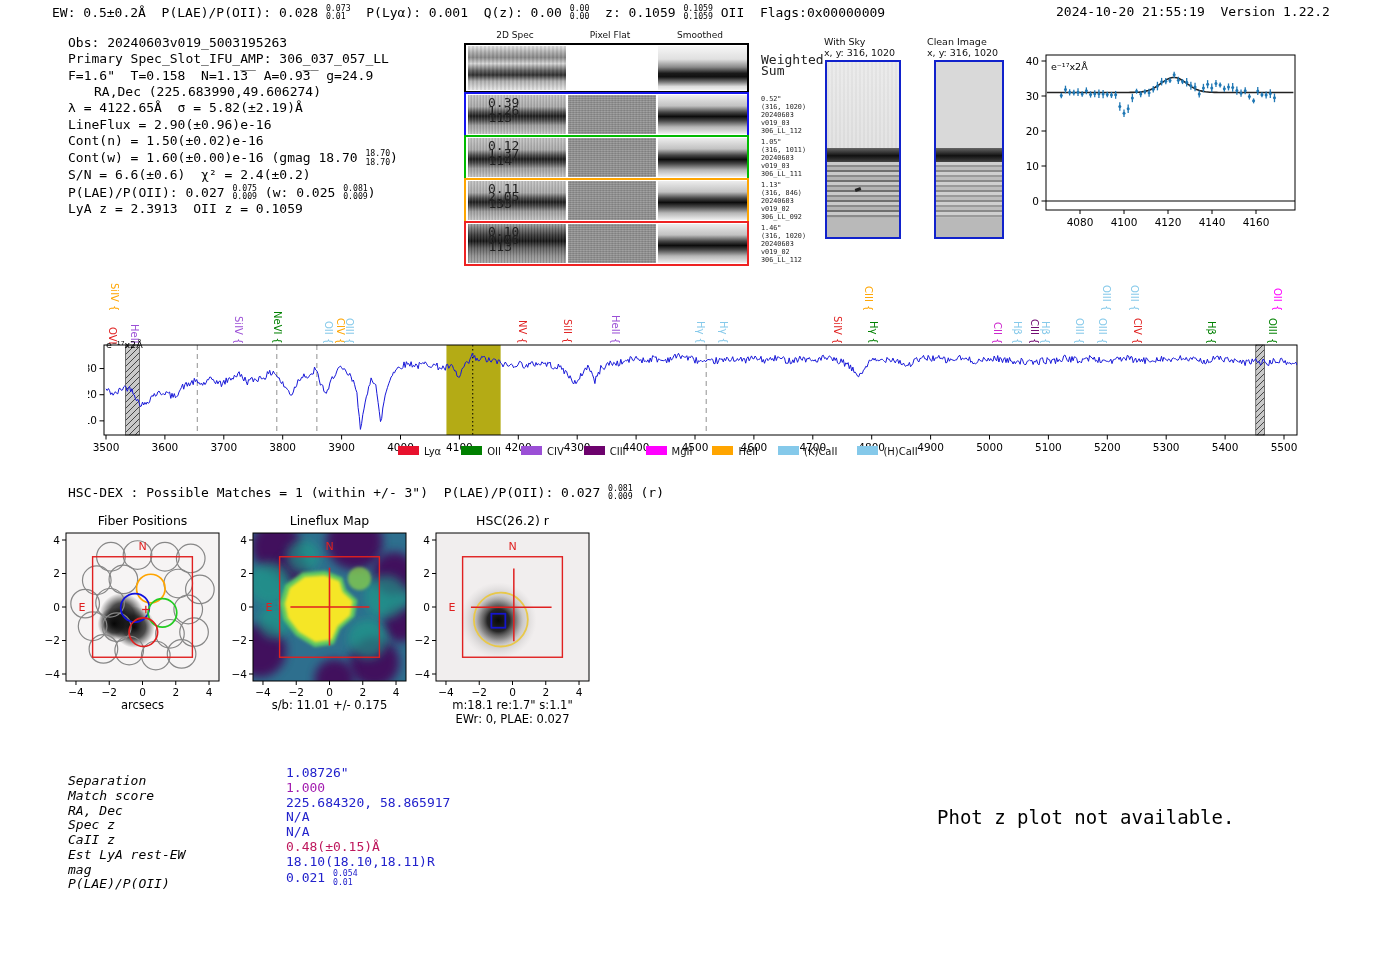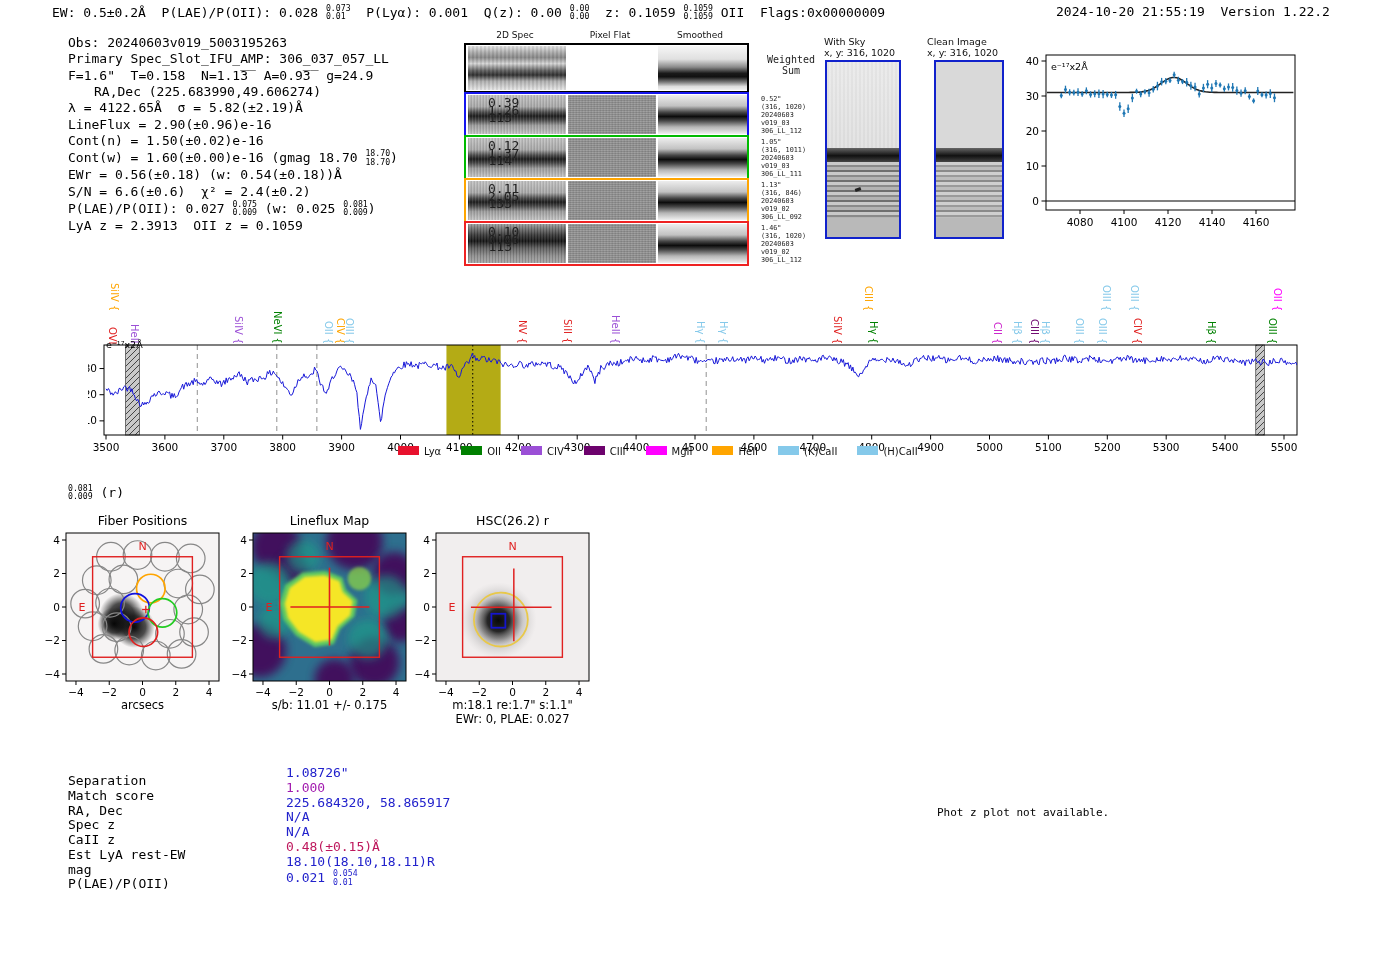--- a/index.html
+++ b/index.html
@@ -23,21 +23,21 @@
   .strip{position:absolute;top:1px;bottom:1px;}
   .sA{background:repeating-linear-gradient(90deg,rgba(0,0,0,.10) 0 1px,rgba(255,255,255,.09) 1px 2px,rgba(0,0,0,.04) 2px 3px),linear-gradient(180deg,#c6c6c6 0%,#adadad 30%,#4f4f4f 44%,#1f1f1f 54%,#4a4a4a 64%,#a0a0a0 78%,#c9c9c9 100%);}
   .r0.sA{background:repeating-linear-gradient(90deg,rgba(0,0,0,.07) 0 2px,rgba(255,255,255,.06) 2px 4px),linear-gradient(180deg,#e5e5e5 0%,#a8a8a8 16%,#8a8a8a 26%,#d5d5d5 40%,#606060 56%,#303030 66%,#b0b0b0 80%,#e8e8e8 100%);}
   .r4.sA{background:repeating-linear-gradient(90deg,rgba(0,0,0,.12) 0 1px,rgba(255,255,255,.08) 1px 3px),linear-gradient(180deg,#9d9d9d 0%,#3a3a3a 28%,#141414 44%,#5f5f5f 62%,#8f8f8f 82%,#a6a6a6 100%);}
   .sB{background:repeating-linear-gradient(0deg,rgba(255,255,255,.08) 0 1px,rgba(0,0,0,.08) 1px 2px),repeating-linear-gradient(90deg,rgba(255,255,255,.05) 0 1px,rgba(0,0,0,.06) 2px 3px),#949494;}
   .white{background:#ffffff;}
   .sC{background:linear-gradient(180deg,#ededed 0%,#c2c2c2 28%,#484848 44%,#0c0c0c 55%,#474747 66%,#b5b5b5 82%,#f0f0f0 100%);}
   .r0.sC{background:linear-gradient(180deg,#f6f6f6 0%,#e0e0e0 30%,#8a8a8a 48%,#1a1a1a 62%,#111111 70%,#7a7a7a 82%,#dddddd 92%,#f2f2f2 100%);}
   .lbl-left{position:absolute;left:-18px;width:24px;text-align:right;font-size:13px;line-height:7.7px;color:#222;margin-left:40px;}
   .lbl-right{position:absolute;left:295px;width:60px;font-size:6.8px;line-height:8.1px;color:#222;}
-  .lbl-right.big{font-size:10px;line-height:10.5px;text-align:center;}
+  .lbl-right.big{font-size:13px;line-height:10.5px;}
   
   .skybox-wrap{width:90px;font-family:"DejaVu Sans",sans-serif;font-size:9.5px;line-height:11px;color:#111;}
   .skybox{position:relative;margin-top:2px;border:2px solid #1122cc;height:175px;overflow:hidden;}
   .ws-top{height:49%;background:repeating-linear-gradient(90deg,rgba(0,0,0,.03) 0 2px,rgba(255,255,255,.04) 2px 4px),linear-gradient(180deg,#ebebeb,#e2e2e2);}
   .ws-band{height:8%;background:linear-gradient(180deg,#666,#111 55%,#444);}
   .ws-stripes{height:32%;background:repeating-linear-gradient(180deg,#c9c9c9 0 3px,#8a8a8a 3px 5px,#b3b3b3 5px 8px,#6f6f6f 8px 10px);}
   .ws-bot{height:11%;background:#b9b9b9;}
   .clean .ws-top{background:#d9d9d9;}
   .clean .ws-stripes{background:repeating-linear-gradient(180deg,#cfcfcf 0 3px,#9a9a9a 3px 5px,#bdbdbd 5px 8px,#8a8a8a 8px 10px);}
   .ws-mark{position:absolute;left:28px;top:126px;width:6px;height:3px;background:#222;transform:rotate(-20deg);}
@@ -48,42 +48,41 @@
   .emark.t2{bottom:33px;}
   
   #spec-legend{left:398px;top:446px;display:flex;align-items:center;}
   .lgitem{display:flex;align-items:flex-start;margin-right:20px;}
   .lgsw{width:21px;height:9px;margin-right:5px;}
   .lgtxt{font-family:"DejaVu Sans",sans-serif;font-size:10px;color:#111;}
   
   #hscdex{left:68px;top:484px;font-size:13px;white-space:pre;}
   
   #match-labels{left:68px;top:774px;font-size:13px;}
-  #match-labels div{line-height:14.75px;white-space:pre;}
+  #match-labels div{line-height:14.75px;white-space:pre;font-style:italic;}
   #match-values{left:286px;top:766px;font-size:13px;}
   #match-values div{line-height:14.75px;white-space:pre;}
-  #photz-note{left:937px;top:806px;font-size:11px;}
+  #photz-note{left:937px;top:806px;font-size:19px;}
   svg text{font-family:"DejaVu Sans",sans-serif;}
 </style>
 </head>
 <body>
 
 <div id="hdr-left" class="abs pre"><span style="white-space: pre;">EW: 0.5±0.2Å  P(LAE)/P(OII): 0.028 </span><span class="frac"><span>0.073</span><span>0.01</span></span><span style="white-space: pre;">  P(Lyα): 0.001  Q(z): 0.00 </span><span class="frac"><span>0.00</span><span>0.00</span></span><span style="white-space: pre;">  z: 0.1059 </span><span class="frac"><span>0.1059</span><span>0.1059</span></span><span style="white-space: pre;"> OII  Flags:0x00000009</span></div>
 <div id="hdr-right" class="abs pre"><span>2024-10-20 21:55:19</span><span>  </span><span>Version 1.22.2</span></div>
 
 <div id="info-block" class="abs">
     <div class="iline"><span style="white-space: pre;">Obs: 20240603v019_5003195263</span></div>
     <div class="iline"><span style="white-space: pre;">Primary Spec_Slot_IFU_AMP: 306_037_057_LL</span></div>
     <div class="iline"><span style="white-space: pre;">F=1.6"  T=0.158  N=1.1̅3̅  A=0.9̅3̅  g=24.9</span></div>
     <div class="iline"><span style="white-space: pre; padding-left: 26px;">RA,Dec (225.683990,49.606274)</span></div>
     <div class="iline"><span style="white-space: pre;">λ = 4122.65Å  σ = 5.82(±2.19)Å</span></div>
     <div class="iline"><span style="white-space: pre;">LineFlux = 2.90(±0.96)e-16</span></div>
     <div class="iline"><span style="white-space: pre;">Cont(n) = 1.50(±0.02)e-16</span></div>
     <div class="iline"><span style="white-space: pre;">Cont(w) = 1.60(±0.00)e-16 (gmag 18.70 </span><span class="frac"><span>18.70</span><span>18.70</span></span><span style="white-space: pre;">)</span></div>
-    <div class="iline"><span style="white-space: pre;">EWr = 0.56(±0.18) (w: 0.54(±0.18))Å</span></div>
     <div class="iline"><span style="white-space: pre;">S/N = 6.6(±0.6)  χ² = 2.4(±0.2)</span></div>
     <div class="iline"><span style="white-space: pre;">P(LAE)/P(OII): 0.027 </span><span class="frac"><span>0.075</span><span>0.009</span></span><span style="white-space: pre;"> (w: 0.025 </span><span class="frac"><span>0.081</span><span>0.009</span></span><span style="white-space: pre;">)</span></div>
     <div class="iline"><span style="white-space: pre;">LyA z = 2.3913  OII z = 0.1059</span></div>
   </div>
 
 <div id="spec2d-panel" class="abs">
     <div class="col-hdr" style="left: 10px;">2D Spec</div>
     <div class="col-hdr" style="left: 105px;">Pixel Flat</div>
     <div class="col-hdr" style="left: 195px;">Smoothed</div>
     <div class="row2d" style="top: 13px; height: 46px; border-color: rgb(0, 0, 0);">
@@ -453,21 +452,21 @@
     <div class="lgitem">
       <span class="lgsw" style="background: rgb(133, 201, 234);"></span>
       <span class="lgtxt">(K)CaII</span>
     </div>
     <div class="lgitem">
       <span class="lgsw" style="background: rgb(133, 201, 234);"></span>
       <span class="lgtxt">(H)CaII</span>
     </div>
   </div>
 
-<div id="hscdex" class="abs"><span class="frac"><span>0.081</span><span>0.009</span></span><span style="white-space: pre;"> (r)</span></div>
+<div id="hscdex" class="abs"><span style="white-space: pre;">HSC-DEX : Possible Matches = 1 (within +/- 3")  P(LAE)/P(OII): 0.027 </span><span class="frac"><span>0.081</span><span>0.009</span></span><span style="white-space: pre;"> (r)</span></div>
 
 <div class="abs" style="left:40px;top:510px;">
   <svg id="cut-fiber" width="195" height="220">
       <defs>
         <clipPath id="cclip0">
           <rect x="26" y="23" width="153" height="148"></rect>
         </clipPath>
         <filter id="blur60" x="-60%" y="-60%" width="220%" height="220%">
           <feGaussianBlur stdDeviation="5"></feGaussianBlur>
         </filter>

